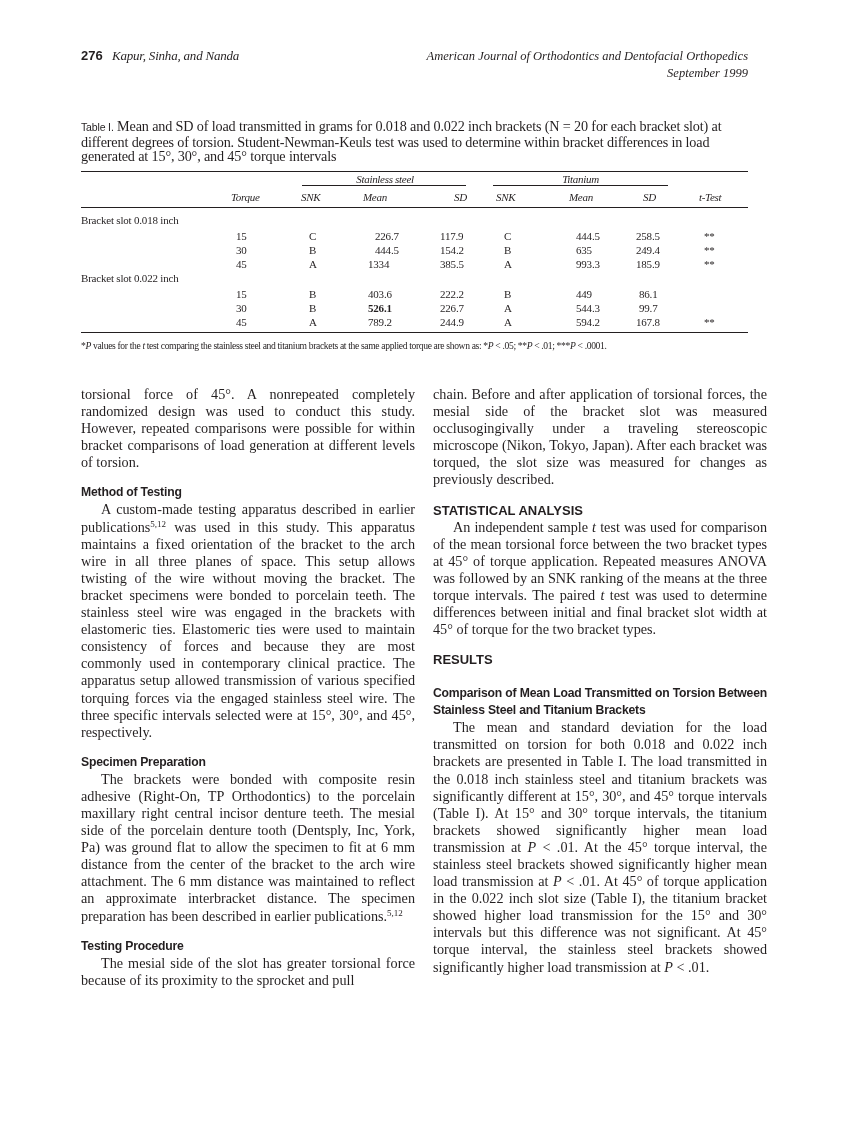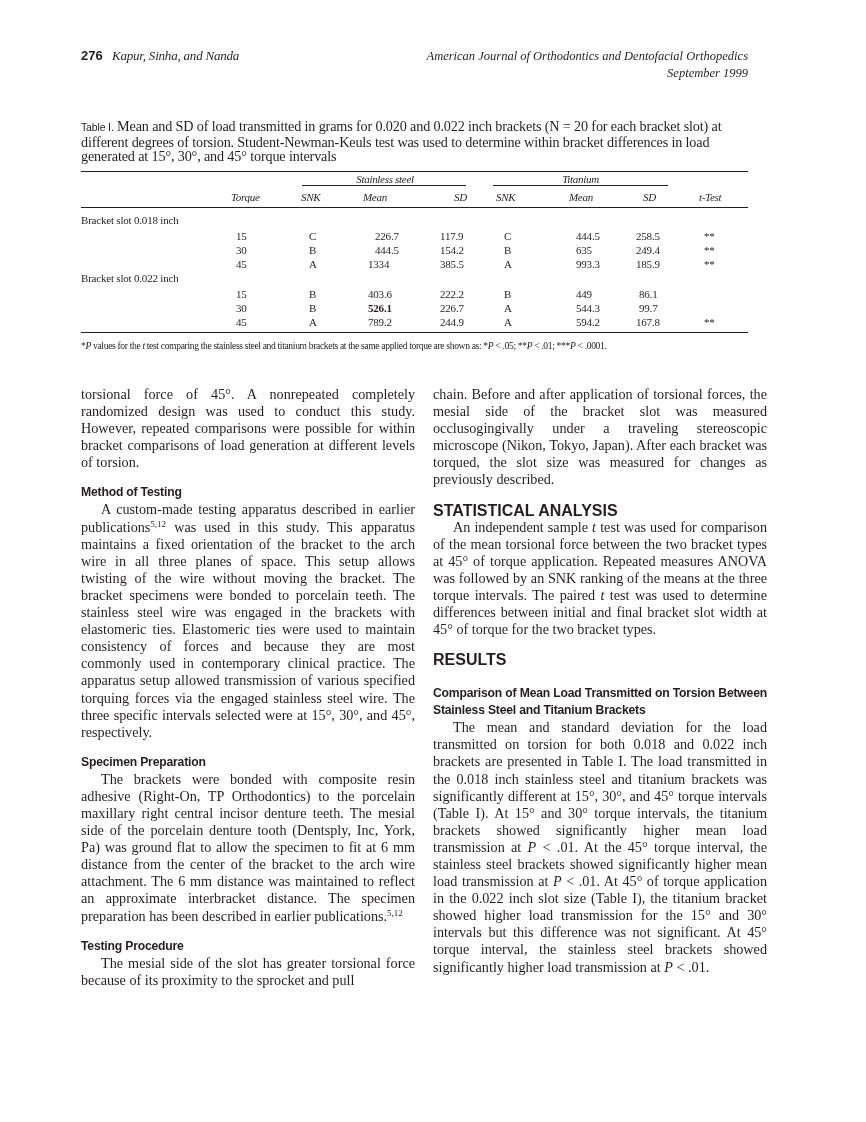--- a/index.html
+++ b/index.html
@@ -22,21 +22,21 @@
   .grp { position: absolute; font-size: 11px; left: 0; letter-spacing: -0.2px; }
   .footnote { position: absolute; left: 0; top: 221px; font-size: 9.6px; letter-spacing: -0.35px; white-space: nowrap; }
   .footnote i { font-style: italic; }
 
   .col { position: absolute; top: 386px; width: 334px; font-size: 14.2px; line-height: 17.1px; text-align: justify; }
   .col-left { left: 81px; }
   .col-right { left: 433px; }
   .col p { margin: 0; }
   .col p.ind { text-indent: 20px; }
   .col h3 { font-family: "Liberation Sans", sans-serif; font-weight: bold; font-size: 12.2px; margin: 0; line-height: 17px; letter-spacing: -0.2px; }
-  .col h2 { font-family: "Liberation Sans", sans-serif; font-weight: bold; font-size: 16px; margin: 0; line-height: 17px; }
+  .col h2 { font-family: "Liberation Sans", sans-serif; font-weight: bold; font-size: 13px; margin: 0; line-height: 17px; }
   .col sup { font-size: 9px; line-height: 0; vertical-align: 5px; }
   .gap-s { height: 13px; }
   .gap-m { height: 17px; }
 </style>
 </head>
 <body>
 
 <div class="running-head">
   <div class="rh-left">
     <span class="pg">276</span>
@@ -44,21 +44,21 @@
   </div>
   <div class="rh-right">
     <span>American Journal of Orthodontics and Dentofacial Orthopedics</span>
     <span class="date">September 1999</span>
   </div>
 </div>
 
 <div class="table-block">
   <div class="caption">
     <span class="lbl">Table I.</span>
-    <span>Mean and SD of load transmitted in grams for 0.020 and 0.022 inch brackets (N = 20 for each bracket slot) at different degrees of torsion. Student-Newman-Keuls test was used to determine within bracket differences in load generated at 15°, 30°, and 45° torque intervals</span>
+    <span>Mean and SD of load transmitted in grams for 0.018 and 0.022 inch brackets (N = 20 for each bracket slot) at different degrees of torsion. Student-Newman-Keuls test was used to determine within bracket differences in load generated at 15°, 30°, and 45° torque intervals</span>
   </div>
 
   <div class="rule-thick" style="top:52px;"></div>
   <div class="hd" style="left:222px; top:54px; width:164px; text-align:center;">Stainless steel</div>
   <div class="rule-thin" style="left:221px; top:66px; width:164px;"></div>
   <div class="hd" style="left:412px; top:54px; width:175px; text-align:center;">Titanium</div>
   <div class="rule-thin" style="left:412px; top:66px; width:175px;"></div>
 
   <div class="hd" style="left:150px; top:72px;">Torque</div>
   <div class="hd" style="left:220px; top:72px;">SNK</div>

